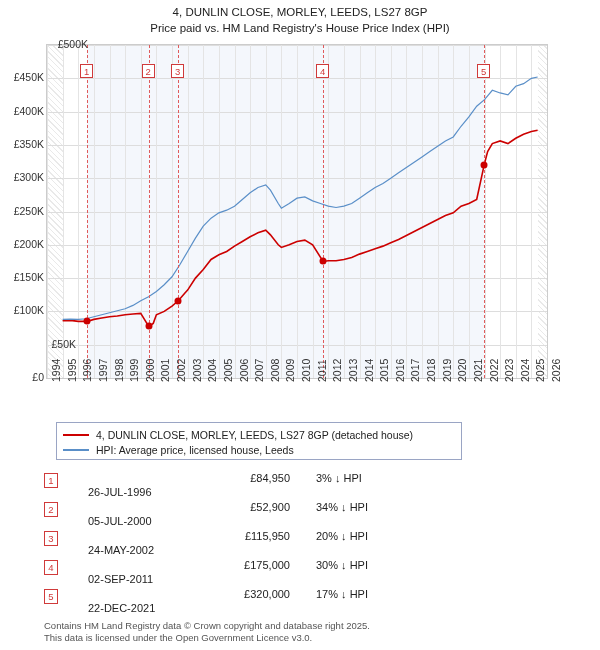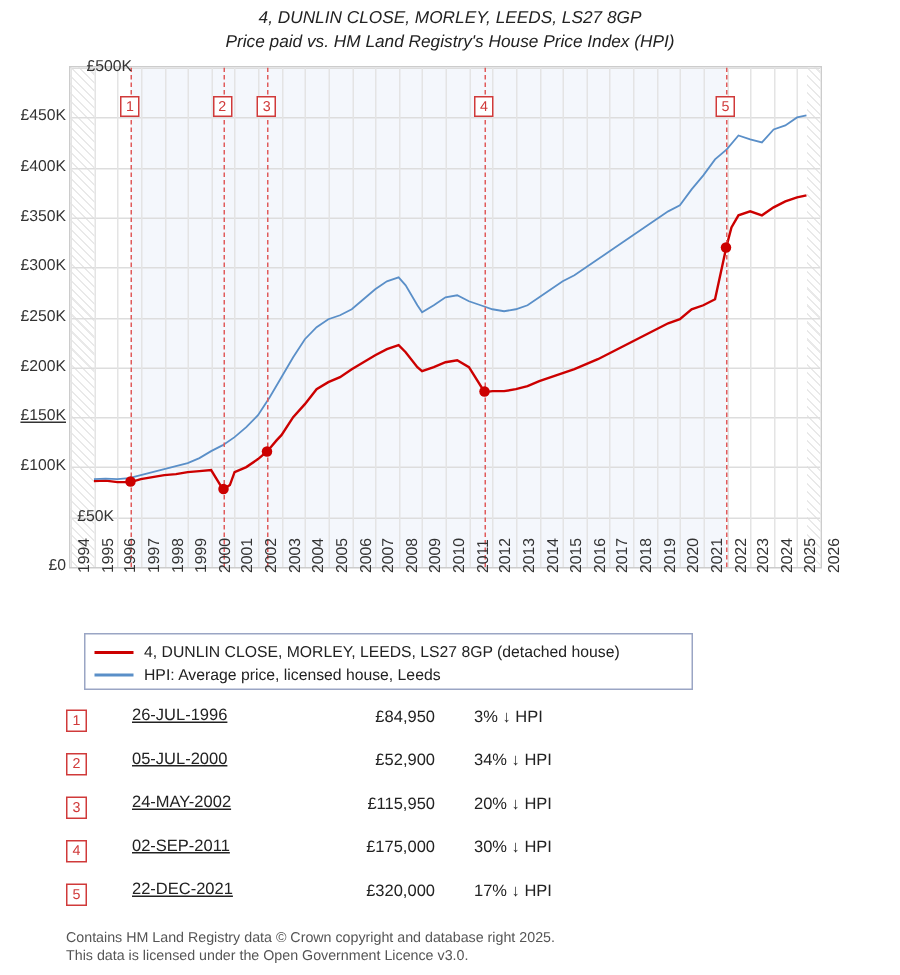--- a/index.html
+++ b/index.html
@@ -23,21 +23,20 @@
     position: absolute;
     top: 4px;
     left: 0;
     width: 600px;
     text-align: center;
   }
   .title-line {
     font-size: 11.5px;
     color: #222222;
     line-height: 16px;
-    font-style: italic;
   }
   
   #chart-wrap {
     position: absolute;
     left: 0;
     top: 36px;
     width: 600px;
     height: 380px;
   }
   #plot {
@@ -178,24 +177,23 @@
     color: #d03a3a;
     font-size: 9.5px;
     line-height: 14px;
     text-align: center;
     box-sizing: border-box;
     background: #ffffff;
   }
   .sdate {
     position: absolute;
     left: 44px;
-    top: 1px;
+    top: 16px;
     font-size: 11px;
     color: #222222;
-    text-decoration: underline;
   }
   .sprice {
     position: absolute;
     left: 170px;
     top: 2px;
     width: 76px;
     text-align: right;
     font-size: 11px;
     color: #222222;
   }
@@ -289,21 +287,21 @@
         <div class="evline" style="left: 131.25px;"></div>
         <div class="dot" style="left: 131.25px; top: 255.777px;"></div>
         <div class="evline" style="left: 276.094px;"></div>
         <div class="dot" style="left: 276.094px; top: 216.45px;"></div>
         <div class="evline" style="left: 437.188px;"></div>
         <div class="dot" style="left: 437.188px; top: 119.88px;"></div>
       </div>
   <div class="ytick-text" style="top: 341px;">£0</div>
       <div class="ytick-text" style="top: 307.7px; padding-left: 32px;">£50K</div>
       <div class="ytick-text" style="top: 274.4px;">£100K</div>
-      <div class="ytick-text" style="top: 241.1px; text-decoration: underline;">£150K</div>
+      <div class="ytick-text" style="top: 241.1px;">£150K</div>
       <div class="ytick-text" style="top: 207.8px;">£200K</div>
       <div class="ytick-text" style="top: 174.5px;">£250K</div>
       <div class="ytick-text" style="top: 141.2px;">£300K</div>
       <div class="ytick-text" style="top: 107.9px;">£350K</div>
       <div class="ytick-text" style="top: 74.6px;">£400K</div>
       <div class="ytick-text" style="top: 41.3px;">£450K</div>
       <div class="ytick-text" style="top: 8px; margin-left: 44px;">£500K</div>
       <div class="xtick-text" style="left: 50px; top: 346px;">1994</div>
       <div class="xtick-text" style="left: 65.625px; top: 346px;">1995</div>
       <div class="xtick-text" style="left: 81.25px; top: 346px;">1996</div>

